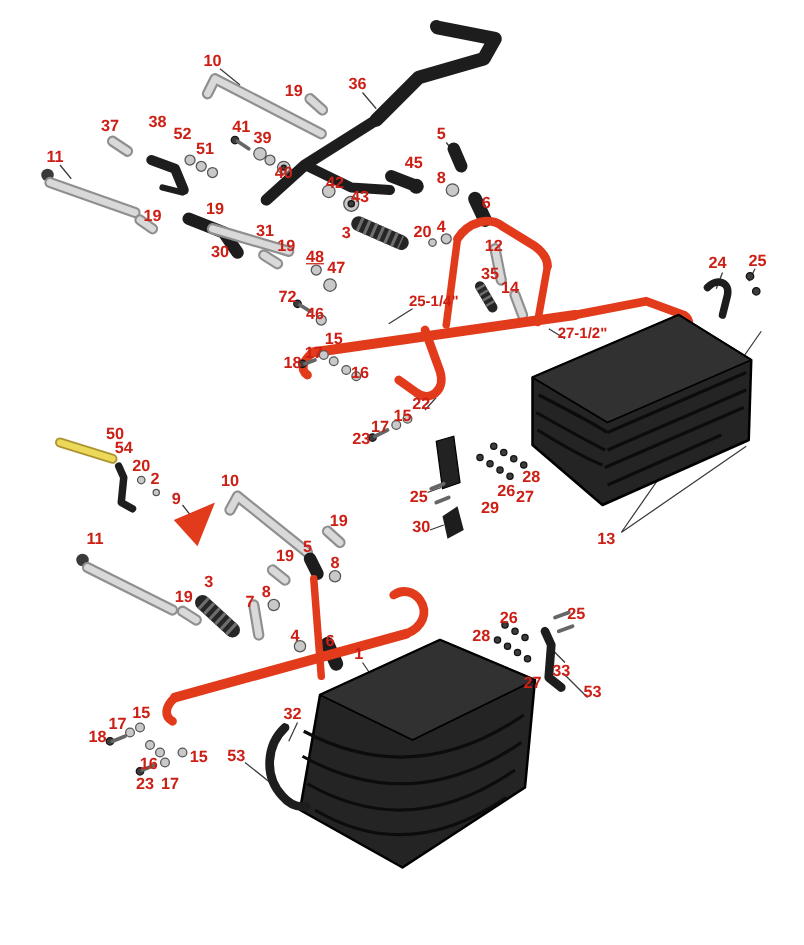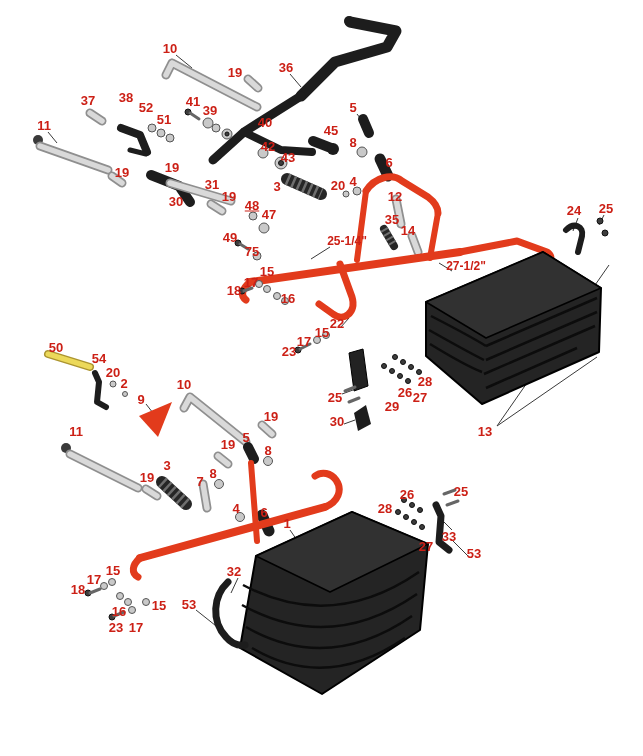--- a/index.html
+++ b/index.html
@@ -320,21 +320,21 @@
   <div style="position:absolute;left:0;top:0;width:643px;height:756px;">
       <span class="callout" style="left: 170px; top: 48px;">10</span>
       <span class="callout" style="left: 235px; top: 72px;">19</span>
       <span class="callout" style="left: 286px; top: 67px;">36</span>
       <span class="callout" style="left: 88px; top: 100px;">37</span>
       <span class="callout" style="left: 126px; top: 97px;">38</span>
       <span class="callout" style="left: 146px; top: 107px;">52</span>
       <span class="callout" style="left: 193px; top: 101px;">41</span>
       <span class="callout" style="left: 210px; top: 110px;">39</span>
       <span class="callout" style="left: 164px; top: 119px;">51</span>
-      <span class="callout" style="left: 227px; top: 122px; margin-left: 38px;">40</span>
+      <span class="callout" style="left: 227px; top: 138px;">40</span>
       <span class="callout" style="left: 44px; top: 125px;">11</span>
       <span class="callout" style="left: 353px; top: 107px;">5</span>
       <span class="callout" style="left: 331px; top: 130px;">45</span>
       <span class="callout" style="left: 353px; top: 142px;">8</span>
       <span class="callout" style="left: 268px; top: 146px;">42</span>
       <span class="callout" style="left: 288px; top: 157px;">43</span>
       <span class="callout" style="left: 122px; top: 172px;">19</span>
       <span class="callout" style="left: 172px; top: 167px;">19</span>
       <span class="callout" style="left: 212px; top: 184px;">31</span>
       <span class="callout" style="left: 389px; top: 162px;">6</span>
@@ -342,39 +342,39 @@
       <span class="callout" style="left: 338px; top: 185px;">20</span>
       <span class="callout" style="left: 353px; top: 181px;">4</span>
       <span class="callout" style="left: 395px; top: 196px;">12</span>
       <span class="callout" style="left: 176px; top: 201px;">30</span>
       <span class="callout" style="left: 229px; top: 196px;">19</span>
       <span class="callout" style="left: 252px; top: 205px; text-decoration: underline;">48</span>
       <span class="callout" style="left: 392px; top: 219px;">35</span>
       <span class="callout" style="left: 574px; top: 210px;">24</span>
       <span class="callout" style="left: 606px; top: 208px;">25</span>
       <span class="callout" style="left: 269px; top: 214px;">47</span>
-      <span class="callout" style="left: 230px; top: 237px;">49</span>
+      <span class="callout" style="left: 230px; top: 237px;">72</span>
       <span class="callout" style="left: 408px; top: 230px;">14</span>
-      <span class="callout" style="left: 252px; top: 251px;">75</span>
+      <span class="callout" style="left: 252px; top: 251px;">46</span>
       <span class="callout" style="left: 267px; top: 271px;">15</span>
       <span class="callout" style="left: 251px; top: 282px;">17</span>
       <span class="callout" style="left: 234px; top: 290px;">18</span>
       <span class="callout" style="left: 288px; top: 298px;">16</span>
       <span class="callout" style="left: 337px; top: 323px;">22</span>
       <span class="callout" style="left: 322px; top: 332px;">15</span>
       <span class="callout" style="left: 304px; top: 341px;">17</span>
       <span class="callout" style="left: 289px; top: 351px;">23</span>
       <span class="callout" style="left: 405px; top: 392px;">26</span>
       <span class="callout" style="left: 425px; top: 381px;">28</span>
       <span class="callout" style="left: 335px; top: 397px;">25</span>
       <span class="callout" style="left: 420px; top: 397px;">27</span>
       <span class="callout" style="left: 392px; top: 406px;">29</span>
       <span class="callout" style="left: 337px; top: 421px;">30</span>
       <span class="callout" style="left: 485px; top: 431px;">13</span>
-      <span class="callout" style="left: 56px; top: 347px;">50</span>
+      <span class="callout" style="left: 92px; top: 347px;">50</span>
       <span class="callout" style="left: 99px; top: 358px;">54</span>
       <span class="callout" style="left: 113px; top: 372px;">20</span>
       <span class="callout" style="left: 124px; top: 383px;">2</span>
       <span class="callout" style="left: 141px; top: 399px;">9</span>
       <span class="callout" style="left: 184px; top: 384px;">10</span>
       <span class="callout" style="left: 76px; top: 431px;">11</span>
       <span class="callout" style="left: 271px; top: 416px;">19</span>
       <span class="callout" style="left: 228px; top: 444px;">19</span>
       <span class="callout" style="left: 246px; top: 437px;">5</span>
       <span class="callout" style="left: 268px; top: 450px;">8</span>

